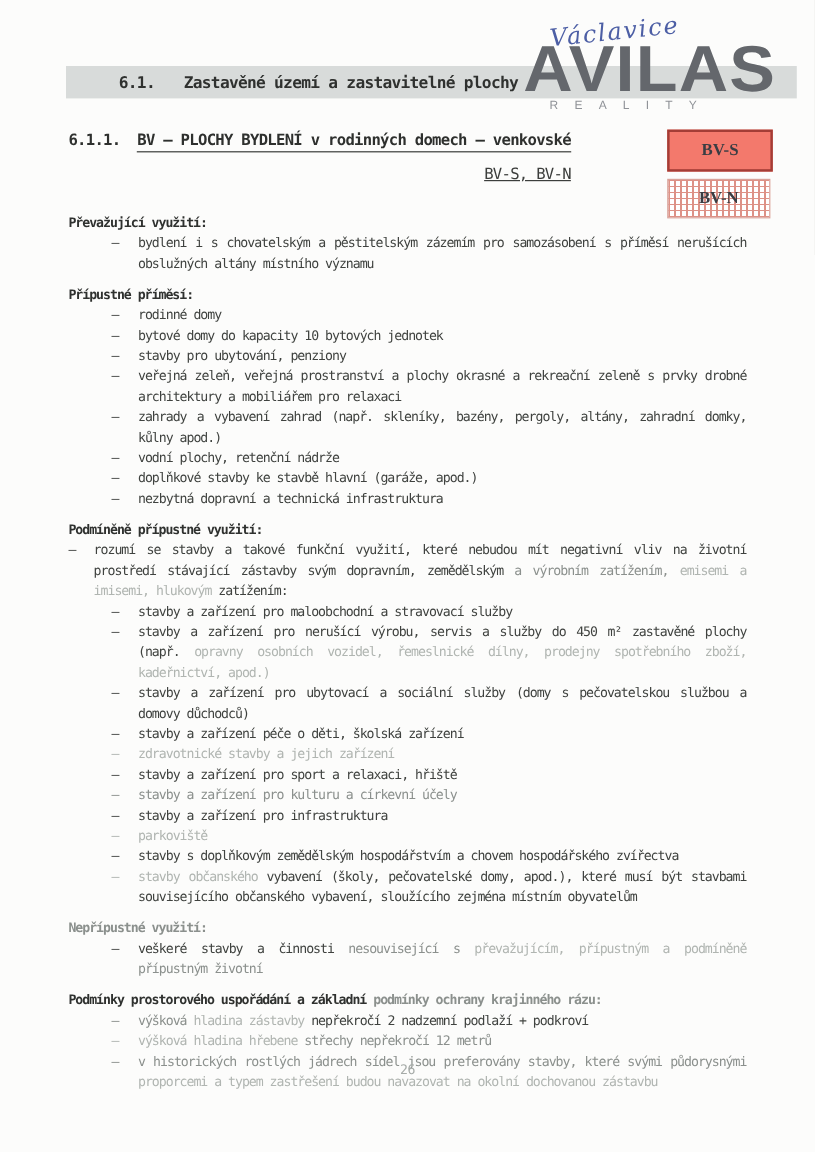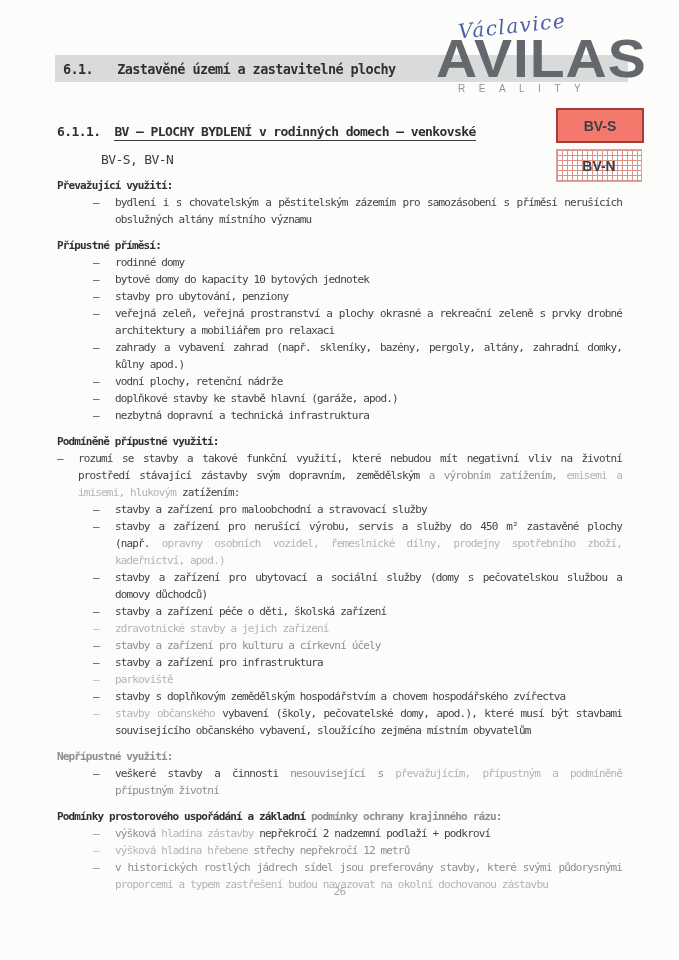--- a/index.html
+++ b/index.html
@@ -9,21 +9,21 @@
     background:#fcfcfb;
     font-family:"DejaVu Sans Mono",monospace;
     overflow:hidden;
     margin:0 auto;
   }
   
   .band{
     position:absolute;left:55px;top:55px;width:573px;height:27px;
     background:#d8dbda;z-index:1;
     display:flex;align-items:center;
-    font-weight:bold;font-size:13.5px;letter-spacing:-0.6px;color:#2f312f;
+    font-weight:bold;font-size:13.5px;letter-spacing:-0.6px;color:#2f312f;padding-left:36px;
   }
   .band-num{margin-left:8px;}
   .band-title{margin-left:24px;}
   
   .logo{position:absolute;left:436px;top:33px;z-index:2;text-align:left;}
   .logo-main{
     font-family:"Liberation Sans",sans-serif;font-weight:bold;
     font-size:57px;line-height:52px;color:#64676c;
     letter-spacing:1px;transform:scaleY(0.95);transform-origin:top left;
   }
@@ -33,30 +33,30 @@
     margin-top:-2px;padding-left:22px;white-space:nowrap;
   }
   
   .handwriting{
     position:absolute;left:458px;top:14px;z-index:3;
     font-family:"DejaVu Serif",serif;font-style:italic;
     font-size:20px;color:#4d5fa5;transform:rotate(-6deg);
     letter-spacing:1.5px;
   }
   
-  .subsec{position:absolute;left:57px;top:124px;font-size:13px;color:#2e302e;letter-spacing:-0.6px;}
+  .subsec{position:absolute;left:57px;top:110px;font-size:13px;color:#2e302e;letter-spacing:-0.6px;text-align:right;}
   .subsec-num{font-weight:bold;margin-right:14px;}
   .subsec-title{font-weight:bold;border-bottom:1.5px solid #3a3c3a;padding-bottom:1px;}
-  .subsec-codes{margin-top:13px;margin-left:44px;font-size:13px;color:#3c3e3c;}
+  .subsec-codes{margin-top:13px;margin-left:44px;font-size:13px;color:#3c3e3c;text-decoration:underline;}
   
   .legend{position:absolute;left:556px;top:108px;z-index:2;}
   .legend-box{
     width:84px;height:31px;margin-bottom:6px;
     display:flex;align-items:center;justify-content:center;
-    font-family:Liberation Sans, sans-serif;font-weight:bold;font-size:14px;color:#3a3d43;
+    font-family:Liberation Serif, serif;font-weight:bold;font-size:14px;color:#3a3d43;
   }
   .legend-box.solid{background:#f3796c;border:2px solid #a33d36;}
   .legend-box.grid{
     background-color:#ffffff;
     background-image:
       repeating-linear-gradient(0deg,#dd9186 0 1px,transparent 1px 5px),
       repeating-linear-gradient(90deg,#dd9186 0 1px,transparent 1px 5px);
     border:1px solid #d9a29a;
   }
   
@@ -131,21 +131,21 @@
         <div class="item lvl1"><span class="dash c-d">–</span><span class="c-d">nezbytná dopravní a technická infrastruktura</span></div>
       </div>
       <div class="block">
         <div class="block-heading"><span class="c-d">Podmíněně přípustné využití:</span></div>
         <div class="item lvl0"><span class="dash c-d">–</span><span class="c-d">rozumí se stavby a takové funkční využití, které nebudou mít negativní vliv na životní prostředí stávající zástavby svým dopravním, zemědělským </span><span class="c-m">a výrobním zatížením, </span><span class="c-f">emisemi a imisemi, hlukovým </span><span class="c-d">zatížením:</span></div>
         <div class="item lvl1"><span class="dash c-d">–</span><span class="c-d">stavby a zařízení pro maloobchodní a stravovací služby</span></div>
         <div class="item lvl1"><span class="dash c-d">–</span><span class="c-d">stavby a zařízení pro nerušící výrobu, servis a služby do 450 m² zastavěné plochy (např. </span><span class="c-f">opravny osobních vozidel, řemeslnické dílny, prodejny spotřebního zboží, kadeřnictví, apod.)</span></div>
         <div class="item lvl1"><span class="dash c-d">–</span><span class="c-d">stavby a zařízení pro ubytovací a sociální služby (domy s pečovatelskou službou a domovy důchodců)</span></div>
         <div class="item lvl1"><span class="dash c-d">–</span><span class="c-d">stavby a zařízení péče o děti, školská zařízení</span></div>
         <div class="item lvl1"><span class="dash c-f">–</span><span class="c-f">zdravotnické stavby a jejich zařízení</span></div>
-        <div class="item lvl1"><span class="dash c-d">–</span></div>
+        <div class="item lvl1"><span class="dash c-d">–</span><span class="c-d">stavby a zařízení pro sport a relaxaci, hřiště</span></div>
         <div class="item lvl1"><span class="dash c-m">–</span><span class="c-m">stavby a zařízení pro kulturu a církevní účely</span></div>
         <div class="item lvl1"><span class="dash c-d">–</span><span class="c-d">stavby a zařízení pro infrastruktura</span></div>
         <div class="item lvl1"><span class="dash c-f">–</span><span class="c-f">parkoviště</span></div>
         <div class="item lvl1"><span class="dash c-d">–</span><span class="c-d">stavby s doplňkovým zemědělským hospodářstvím a chovem hospodářského zvířectva</span></div>
         <div class="item lvl1"><span class="dash c-f">–</span><span class="c-f">stavby občanského </span><span class="c-d">vybavení (školy, pečovatelské domy, apod.), které musí být stavbami souvisejícího občanského vybavení, sloužícího zejména místním obyvatelům</span></div>
       </div>
       <div class="block">
         <div class="block-heading"><span class="c-m">Nepřípustné využití:</span></div>
         <div class="item lvl1"><span class="dash c-d">–</span><span class="c-d">veškeré stavby a činnosti </span><span class="c-m">nesouvisející s </span><span class="c-f">převažujícím, přípustným a podmíněně </span><span class="c-m">přípustným životní</span></div>
       </div>

